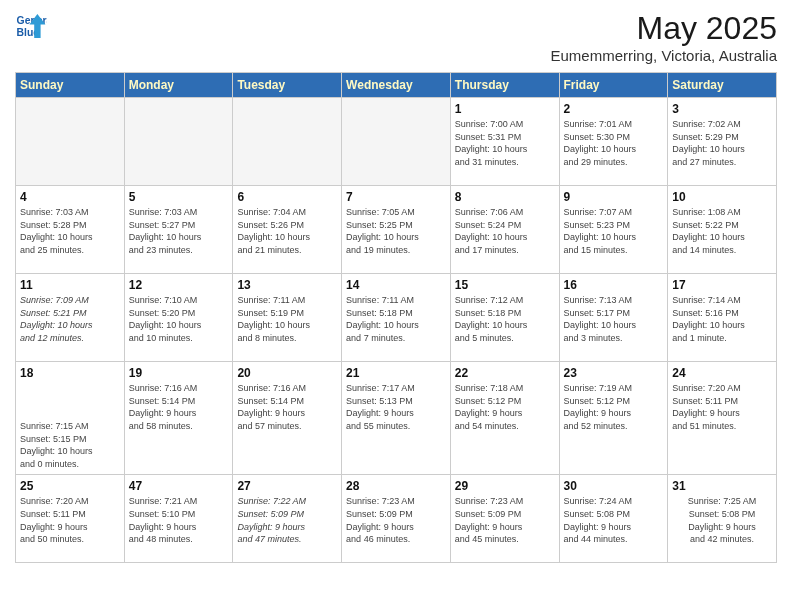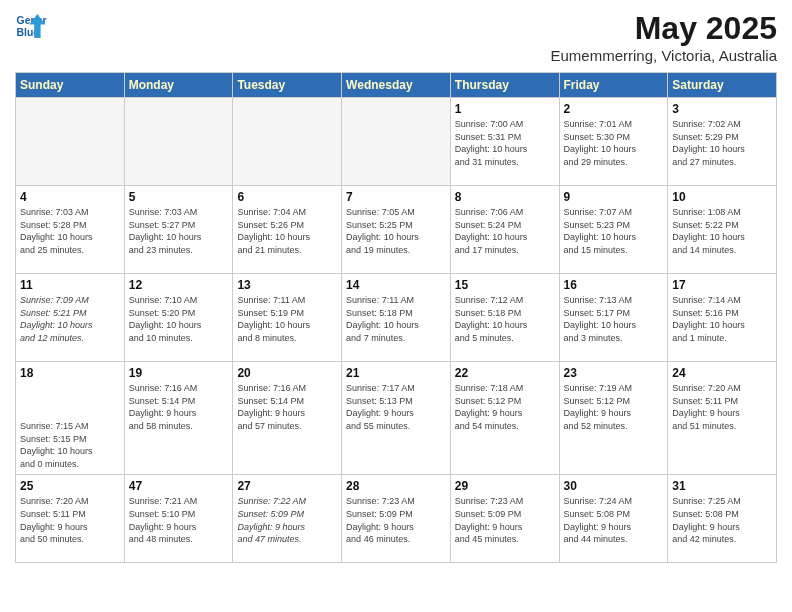--- a/index.html
+++ b/index.html
@@ -23,21 +23,21 @@
     }
     .logo-icon {
       width: 32px;
       height: 32px;
     }
     .title-block {
       text-align: right;
     }
     .month-title {
       font-size: 32px;
-      font-weight: bold;
+      font-weight: normal;
       color: #1a1a1a;
     }
     .location {
       font-size: 15px;
       color: #333;
     }
     .calendar {
       width: 100%;
       border-collapse: collapse;
       table-layout: fixed;
@@ -324,20 +324,20 @@
         </td>
         <td>
           <span class="day-number">30</span>
           <div class="day-info" style="white-space: pre-line;">Sunrise: 7:24 AM
 Sunset: 5:08 PM
 Daylight: 9 hours
 and 44 minutes.</div>
         </td>
         <td>
           <span class="day-number">31</span>
-          <div class="day-info" style="white-space: pre-line;">Sunrise: 7:25 AM
+          <div class="day-info" style="white-space: pre-line; text-align: center;">Sunrise: 7:25 AM
 Sunset: 5:08 PM
 Daylight: 9 hours
 and 42 minutes.</div>
         </td>
       </tr>
     </tbody>
 </table>
 
 </body></html>

